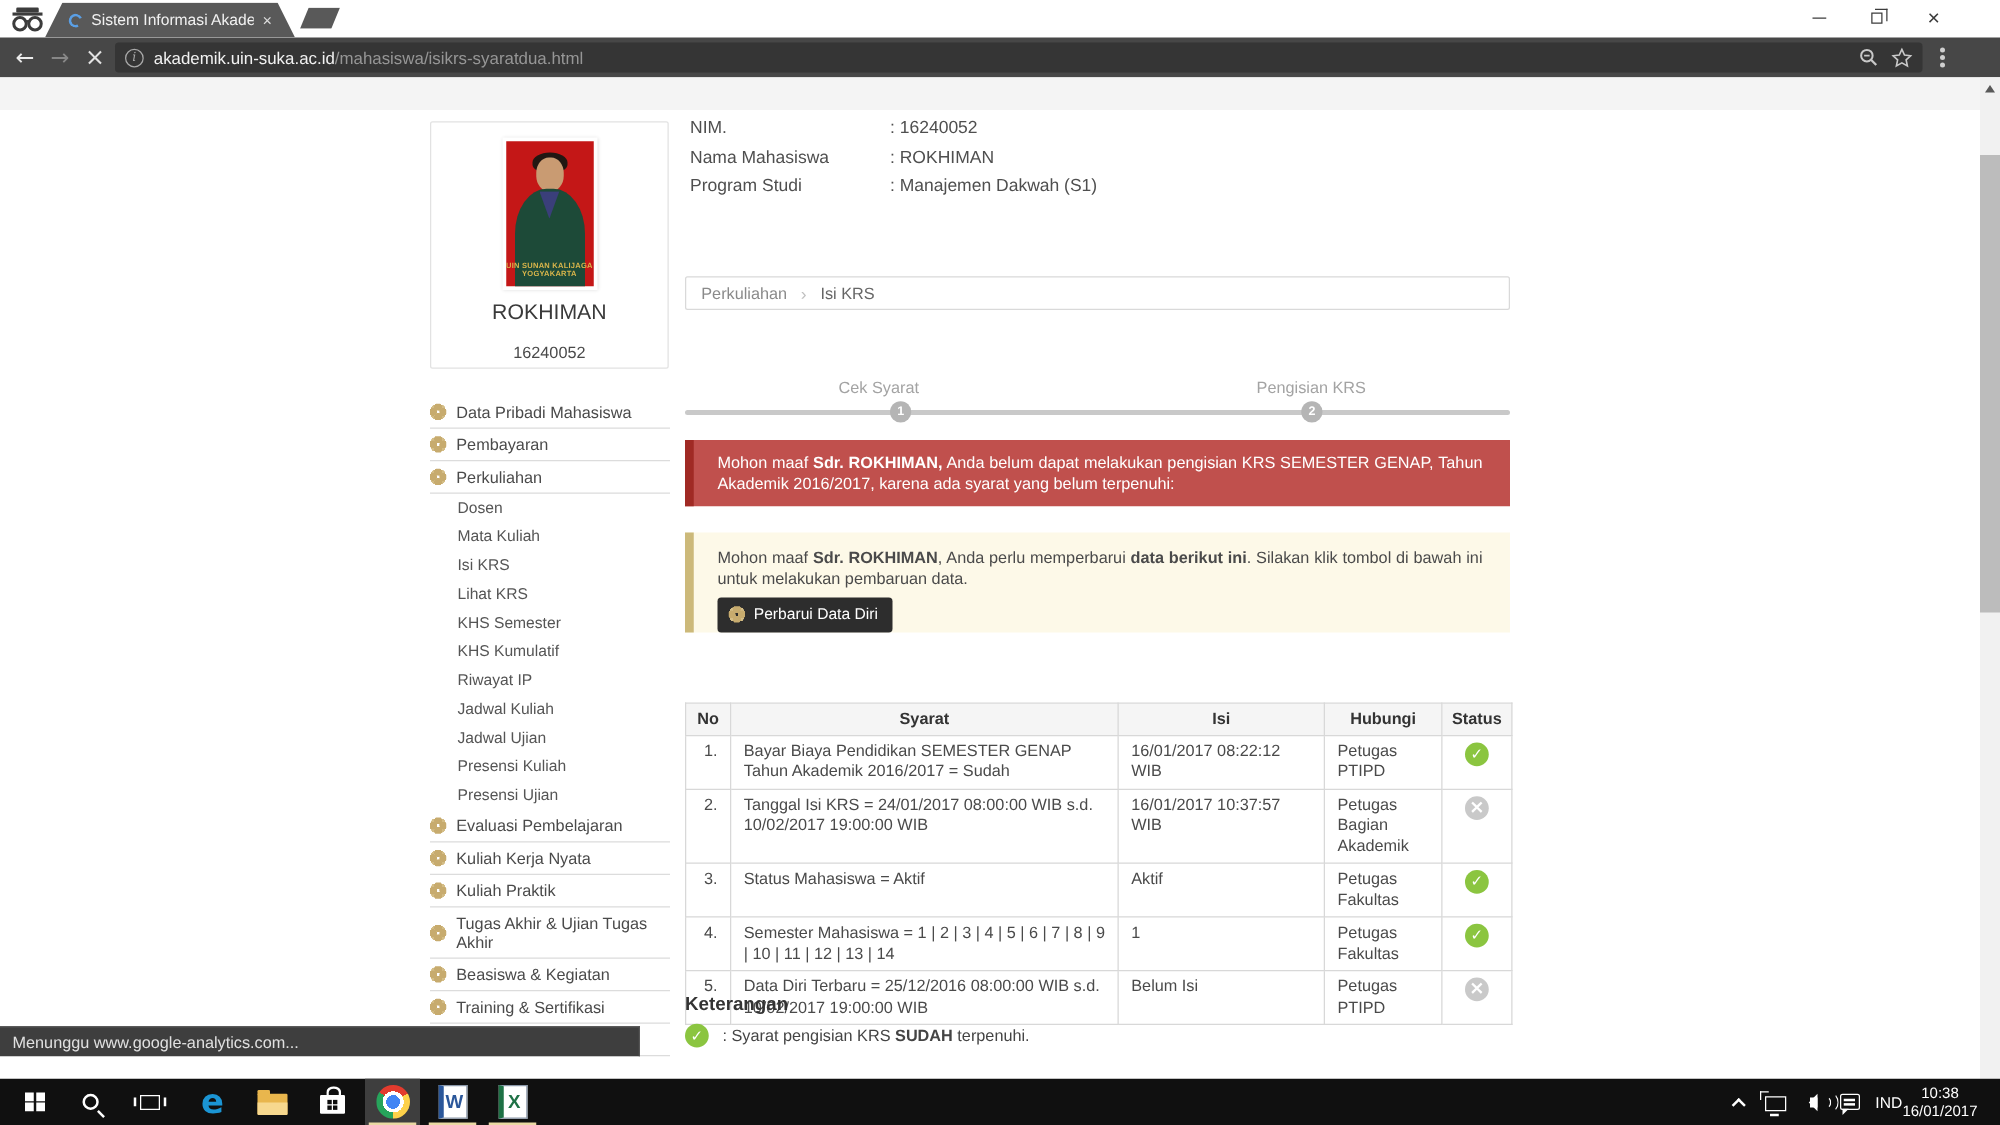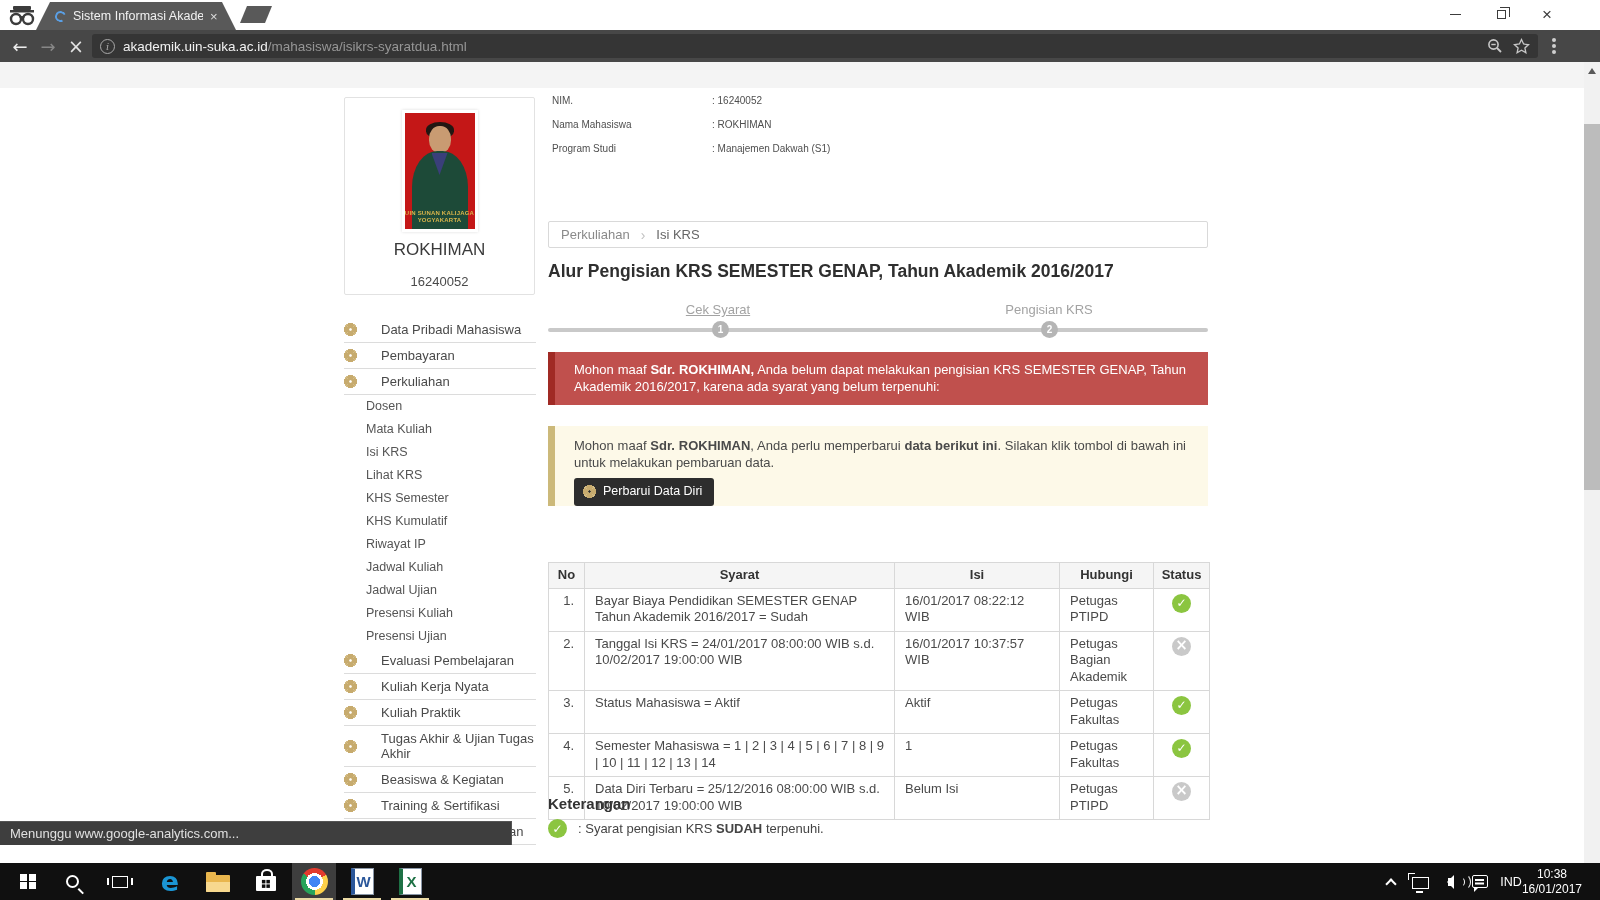--- a/index.html
+++ b/index.html
@@ -72,53 +72,53 @@
             border-radius:45% 45% 0 0; }
   .p-shirt { position:absolute; left:27px; top:40px; width:16px; height:22px; background:#3a3f7a;
              clip-path:polygon(0 0, 100% 0, 50% 100%); }
   .p-caption { position:absolute; left:0; bottom:5px; width:100%; color:#d9b54b; font-size:6px;
                line-height:7px; font-weight:bold; letter-spacing:.2px; }
   .card-name { margin-top:11px; font-size:17px; color:#3a3a3a; }
   .card-nim { margin-top:14px; font-size:13px; color:#4a4a4a; }
 
   
   .sidebar { position:absolute; left:344px; top:255px; width:192px; }
-  .sb-item { display:flex; align-items:center; gap:24px; padding:5px 0; border-bottom:1px solid #dcdcdc;
+  .sb-item { display:flex; align-items:center; gap:8px; padding:5px 0; border-bottom:1px solid #dcdcdc;
              font-size:13px; line-height:15px; color:#4a4a4a; cursor:default; }
   .sb-sub { display:flex; align-items:flex-end; padding:4px 0 4px 22px; font-size:12.5px;
             line-height:15px; color:#555; }
   .flower { width:13px; height:13px; flex:none; background:
       radial-gradient(circle at 50% 18%, #c7ab6e 0 3px, rgba(0,0,0,0) 3.2px),
       radial-gradient(circle at 50% 82%, #c7ab6e 0 3px, rgba(0,0,0,0) 3.2px),
       radial-gradient(circle at 18% 50%, #c7ab6e 0 3px, rgba(0,0,0,0) 3.2px),
       radial-gradient(circle at 82% 50%, #c7ab6e 0 3px, rgba(0,0,0,0) 3.2px),
       radial-gradient(circle at 28% 28%, #d4bd86 0 2.6px, rgba(0,0,0,0) 2.8px),
       radial-gradient(circle at 72% 28%, #d4bd86 0 2.6px, rgba(0,0,0,0) 2.8px),
       radial-gradient(circle at 28% 72%, #d4bd86 0 2.6px, rgba(0,0,0,0) 2.8px),
       radial-gradient(circle at 72% 72%, #d4bd86 0 2.6px, rgba(0,0,0,0) 2.8px); }
 
   
   .inforows { position:absolute; left:552px; top:27px; width:660px; }
-  .inforow { display:flex; height:23.7px; align-items:center; font-size:10px; color:#4f4f4f; }
+  .inforow { display:flex; height:23.7px; align-items:center; font-size:14px; color:#4f4f4f; }
   .inforow .lbl { width:160px; flex:none; }
 
   
   .breadcrumb { position:absolute; left:548px; top:159px; width:660px; height:27px;
                 border:1px solid #d9d9d9; border-radius:2px; display:flex; align-items:center;
                 padding:0 12px; font-size:13px; }
   .bc-1 { color:#8a8a8a; } .bc-sep { color:#c0c0c0; margin:0 11px; font-size:14px; }
   .bc-2 { color:#666; }
 
   .h1 { position:absolute; left:548px; top:197px; width:660px; font-size:17.5px; font-weight:bold;
         color:#2f2f2f; line-height:24px; }
 
   
   .step-lbl { position:absolute; top:240px; width:160px; text-align:center; font-size:13px;
               color:#a3a3a3; line-height:16px; }
-  .step-lbl.s1 { left:638px;text-decoration:underline; } .step-lbl.s2 { left:969px; }
+  .step-lbl.s1 { left:623px; } .step-lbl.s2 { left:969px; }
   .step-track { position:absolute; left:548px; top:266px; width:660px; height:4px; background:#c9c9c9;
                 border-radius:2px; }
   .step-circle { position:absolute; top:259px; width:17px; height:17px; border-radius:50%;
                  background:#b5b5b5; color:#fff; font-size:10px; font-weight:bold; line-height:17px;
                  text-align:center; }
   .step-circle.c1 { left:712px; } .step-circle.c2 { left:1041px; }
 
   
   .alert-red { position:absolute; left:548px; top:290px; width:660px; height:53px; background:#c0504d;
                border-left:7px solid #a02a24; color:#fff; font-size:13px; line-height:16.5px;
@@ -387,21 +387,20 @@
           <span>: Manajemen Dakwah (S1)</span>
         </div>
     </div>
 
     <div class="breadcrumb">
       <span class="bc-1">Perkuliahan</span>
       <span class="bc-sep">›</span>
       <span class="bc-2">Isi KRS</span>
     </div>
 
-    <div class="h1">Alur Pengisian KRS SEMESTER GENAP, Tahun Akademik 2016/2017</div>
 
     <div class="step-lbl s1">Cek Syarat</div>
     <div class="step-lbl s2">Pengisian KRS</div>
     <div class="step-track"></div>
     <div class="step-circle c1">1</div>
     <div class="step-circle c2">2</div>
 
     <div class="alert-red"><span>Mohon maaf </span><b>Sdr. ROKHIMAN,</b><span> Anda belum dapat melakukan pengisian KRS SEMESTER GENAP, Tahun Akademik 2016/2017, karena ada syarat yang belum terpenuhi:</span></div>
 
     <div class="alert-yellow">

